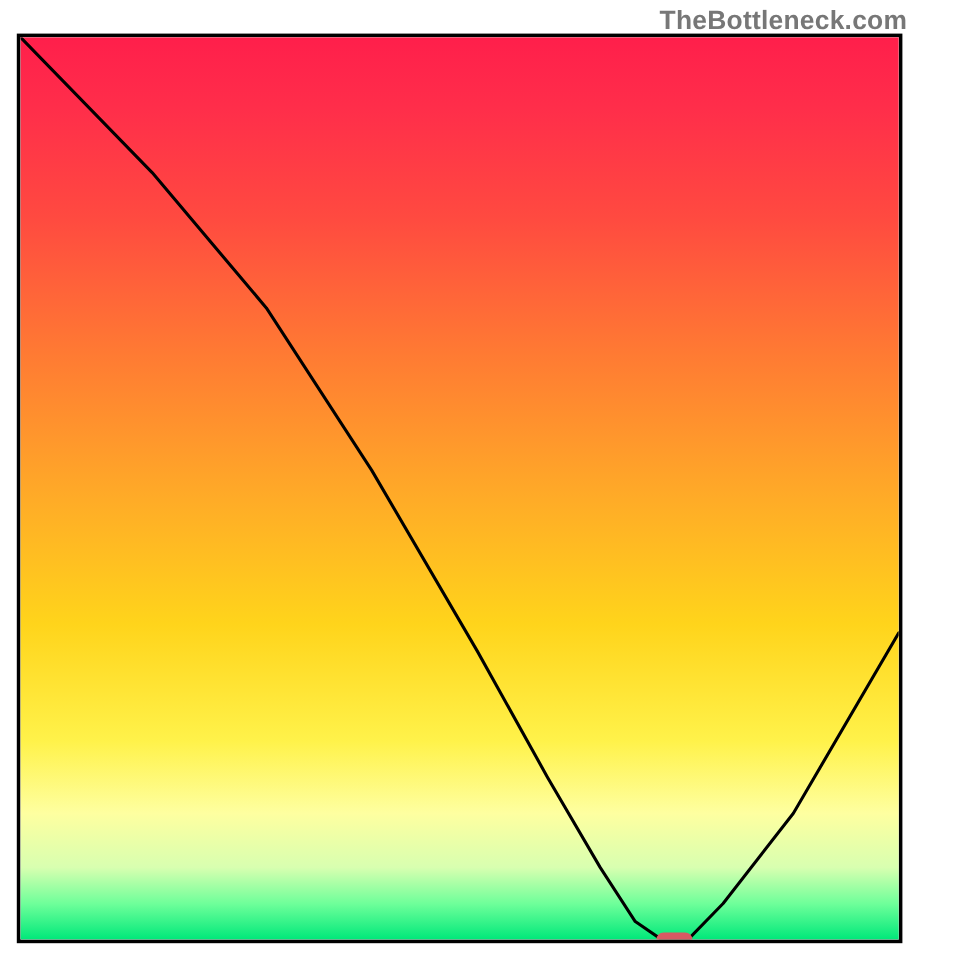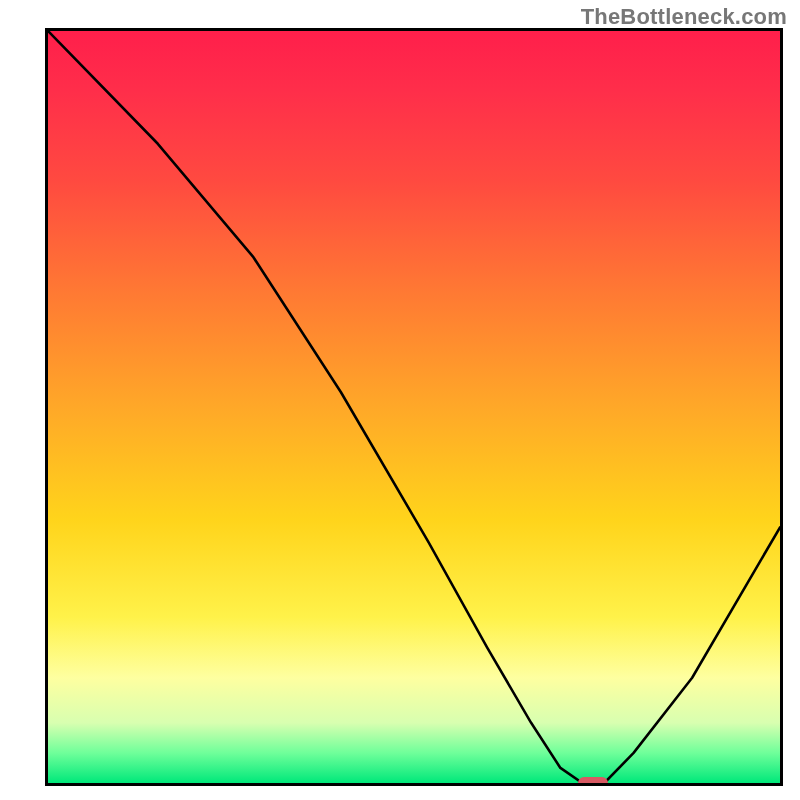--- a/index.html
+++ b/index.html
@@ -7,21 +7,20 @@
     padding: 0;
     width: 800px;
     height: 800px;
     background: #ffffff;
     font-family: Arial, Helvetica, sans-serif;
   }
   .wrap {
     position: relative;
     width: 766px;
     height: 800px;
-    margin-left: 31px;
   }
   .watermark {
     position: absolute;
     top: 4px;
     right: 10px;
     font-size: 22px;
     font-weight: 600;
     color: #777;
     letter-spacing: 0.2px;
     z-index: 10;

